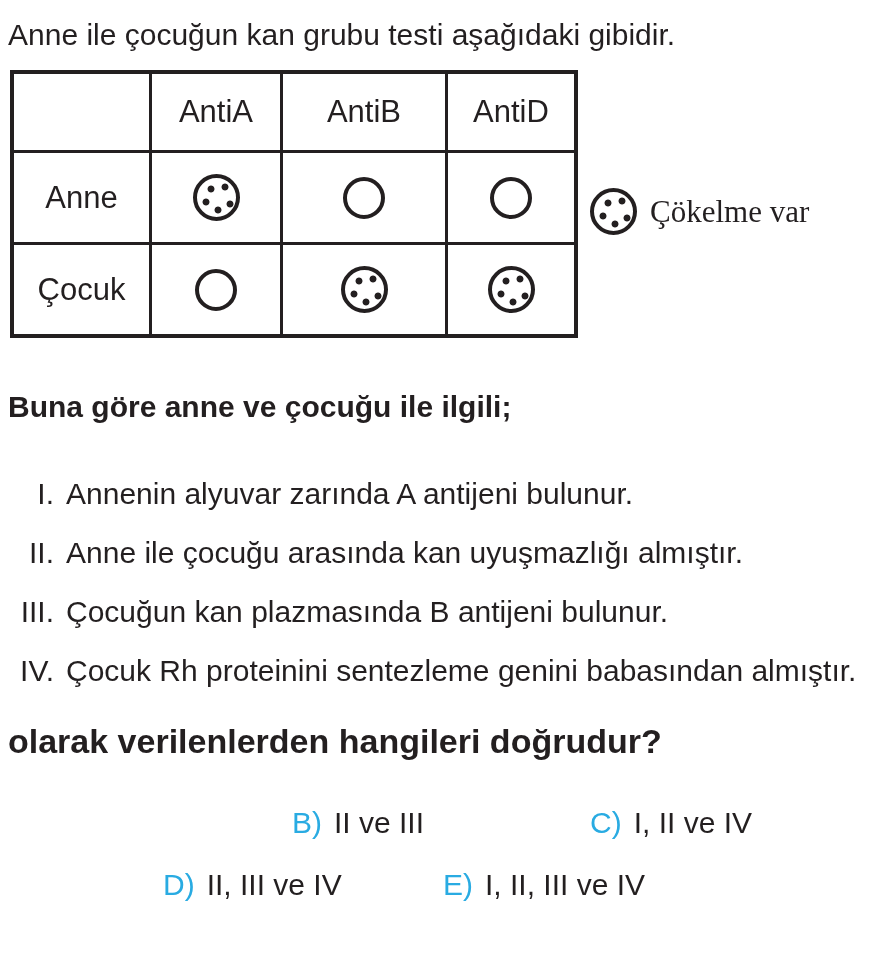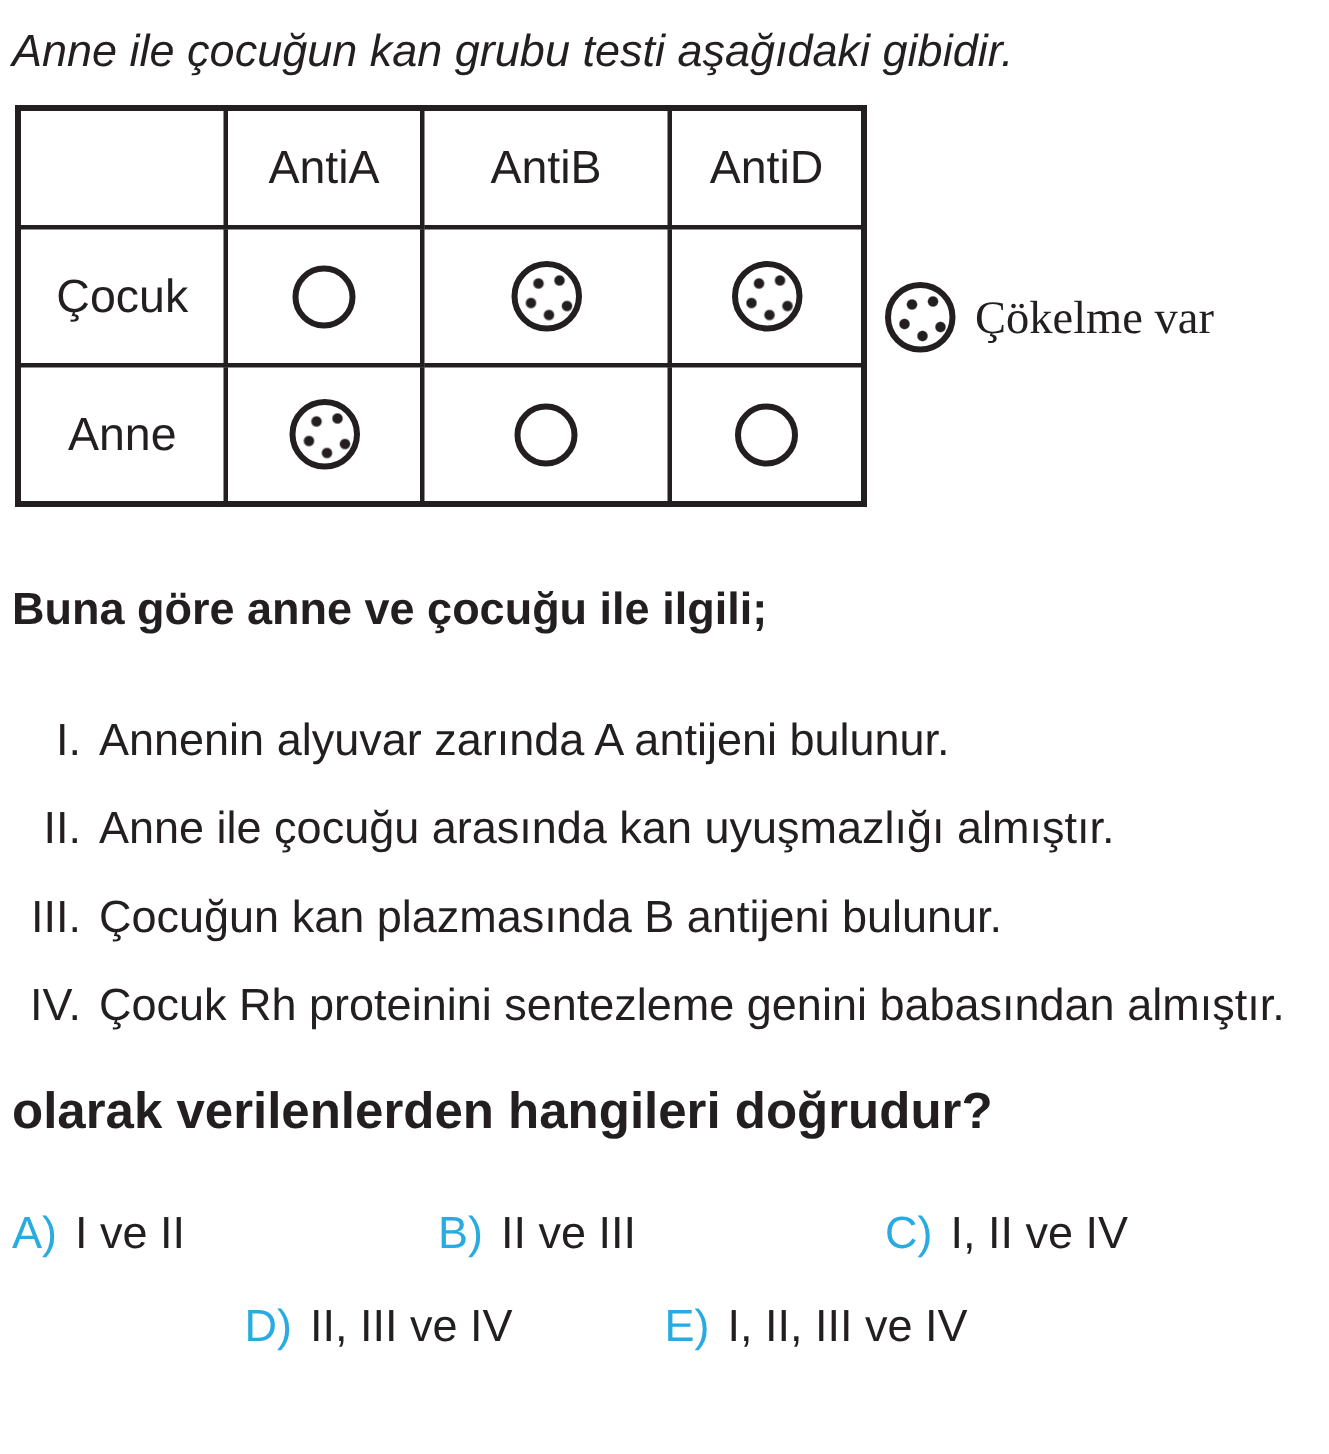--- a/index.html
+++ b/index.html
@@ -6,21 +6,21 @@
   body {
     width: 886px; height: 969px; overflow: hidden; position: relative;
     font-family: "Liberation Sans", sans-serif;
     color: #231f20;
   }
   .page { padding: 0 8px; }
 
   
   .intro {
     margin: 16px 0 0 0;
-    font-size: 30px; line-height: 38px; font-weight: 400; font-style: italic;
+    font-size: 30px; line-height: 38px; font-weight: 400;
   }
 
   
   .table-wrap { display: flex; align-items: flex-start; margin-top: 16px; margin-left: 2px; }
   table.blood {
     border-collapse: collapse;
     border: 4px solid #231f20;
   }
   table.blood th, table.blood td {
     border: 3px solid #231f20;
@@ -89,30 +89,30 @@
   <div class="table-wrap">
     <table class="blood">
       <tbody>
         <tr class="hdr">
           <th class="col-label"></th>
           <th class="col-a">AntiA</th>
           <th class="col-b">AntiB</th>
           <th class="col-d">AntiD</th>
         </tr>
         <tr class="data">
+          <td>Anne</td>
+          <td><span class="sym sym-precip"></span></td>
+          <td><span class="sym sym-plain"></span></td>
+          <td><span class="sym sym-plain"></span></td>
+        </tr>
+        <tr class="data">
           <td>Çocuk</td>
           <td><span class="sym sym-plain"></span></td>
           <td><span class="sym sym-precip"></span></td>
           <td><span class="sym sym-precip"></span></td>
-        </tr>
-        <tr class="data">
-          <td>Anne</td>
-          <td><span class="sym sym-precip"></span></td>
-          <td><span class="sym sym-plain"></span></td>
-          <td><span class="sym sym-plain"></span></td>
         </tr>
       </tbody>
     </table>
 
     <div class="legend">
       <div class="legend-item">
         <span class="sym sym-precip"></span>
         <span class="lbl">Çökelme var</span>
       </div>
     </div>
@@ -135,23 +135,20 @@
     </div>
     <div class="statement">
       <span class="st-num">IV.</span>
       <span class="st-text">Çocuk Rh proteinini sentezleme genini babasından almıştır.</span>
     </div>
   </div>
 
   <p class="closing">olarak verilenlerden hangileri doğrudur?</p>
 
   <div class="options">
-    <div class="option opt-a">
-      <span class="opt-letter">A)</span><span class="opt-text">I ve II</span>
-    </div>
     <div class="option opt-b">
       <span class="opt-letter">B)</span><span class="opt-text">II ve III</span>
     </div>
     <div class="option opt-c">
       <span class="opt-letter">C)</span><span class="opt-text">I, II ve IV</span>
     </div>
     <div class="option opt-d">
       <span class="opt-letter">D)</span><span class="opt-text">II, III ve IV</span>
     </div>
     <div class="option opt-e">

